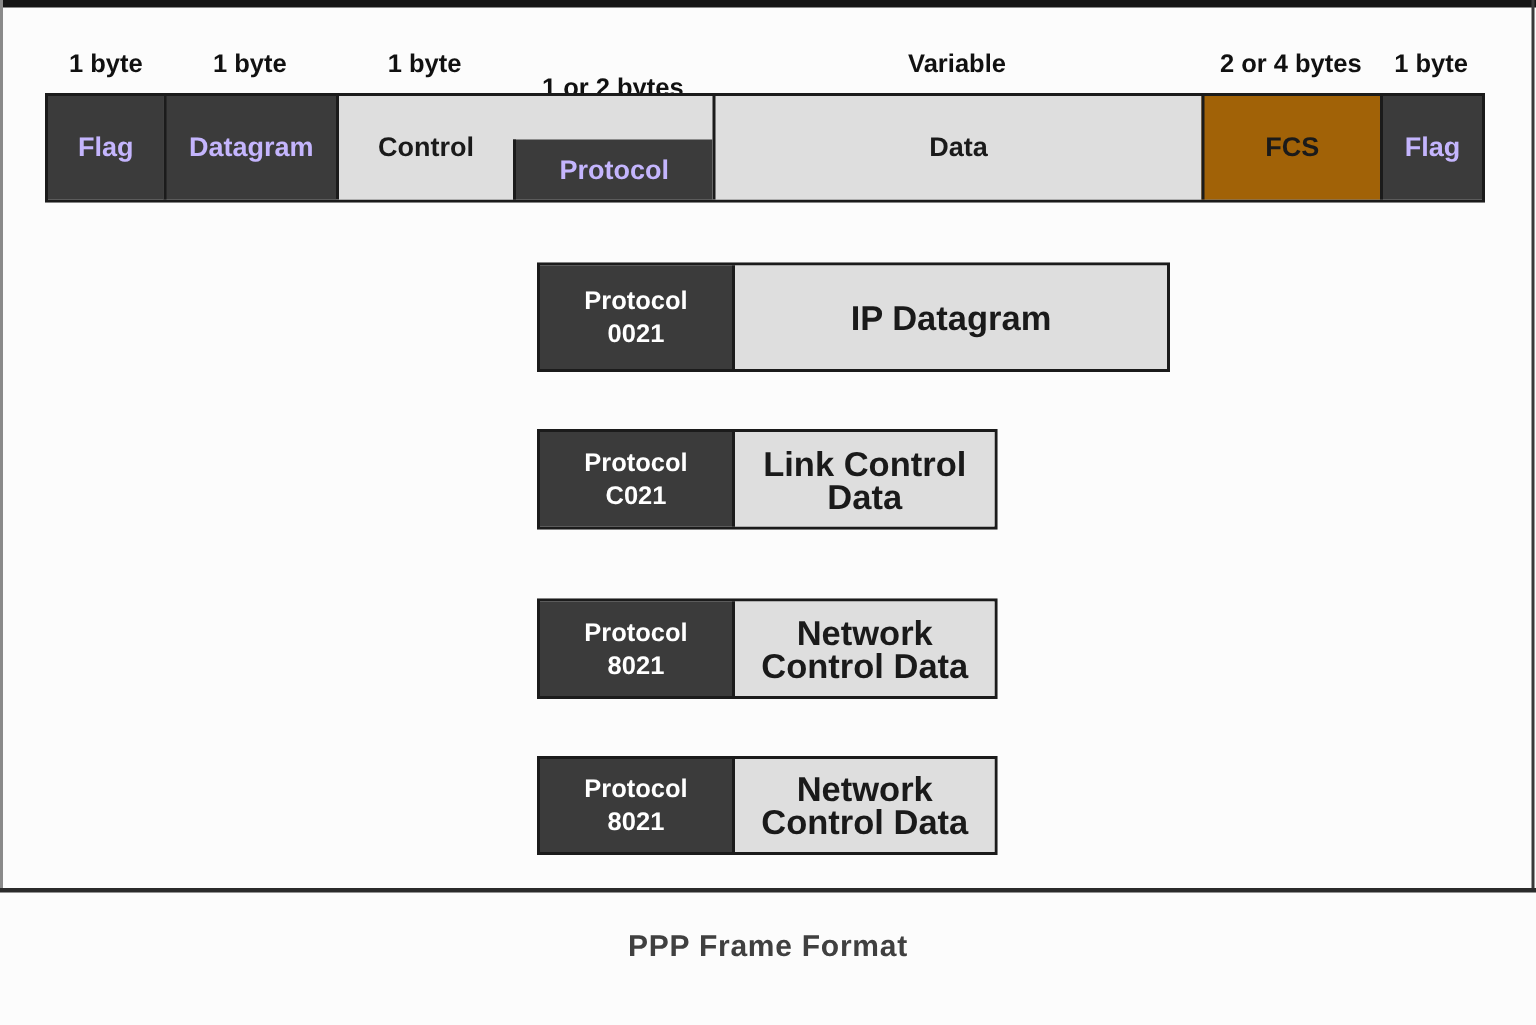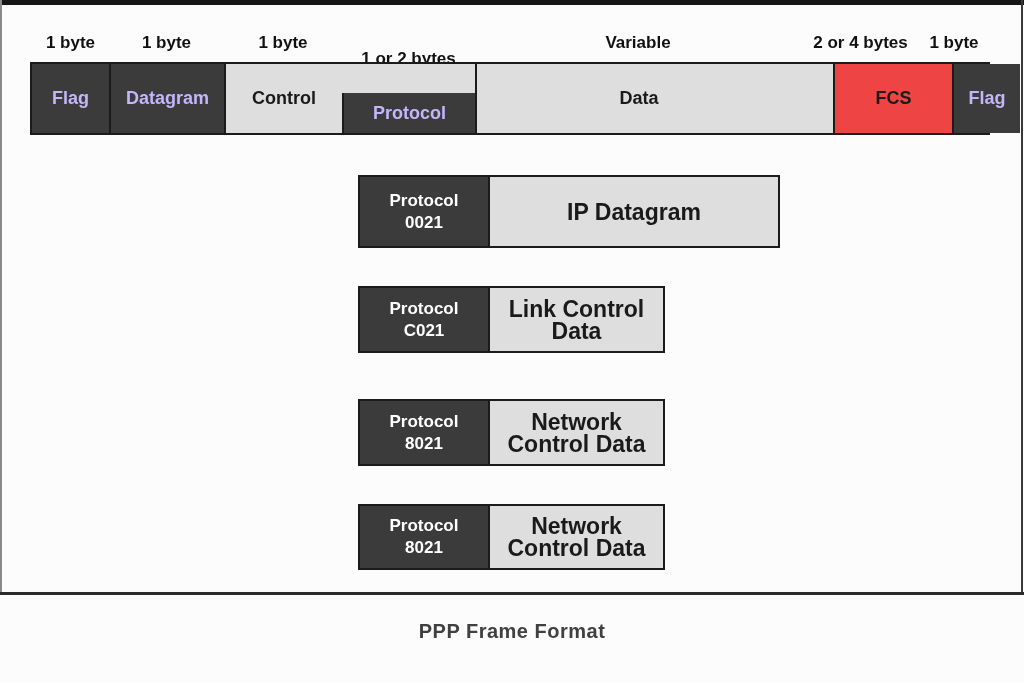--- a/index.html
+++ b/index.html
@@ -35,21 +35,21 @@
     display: flex; border: 2px solid #1b1b1b; background: #dedede;
   }
   .cell {
     display: flex; align-items: center; justify-content: center;
     font-size: 18px; font-weight: bold;
     border-left: 2px solid #1b1b1b;
   }
   .cell:first-child { border-left: none; }
   .cell.dark  { background: #3b3b3b; color: #c4b5fd; }
   .cell.light { background: #dedede; color: #1a1a1a; }
-  .cell.mid   { background: #ef4444; color: #1a1a1a; margin-left: 32px; }
+  .cell.mid   { background: #a16207; color: #1a1a1a; }
 
   
   .w0 { flex: 0 0 77px; }
   .w1 { flex: 0 0 115px; }
   .w2 { flex: 0 0 118px; }
   .w3 { flex: 0 0 133px; margin-top: 29px; }
   .w4 { flex: 0 0 326px; }
   .w5 { flex: 0 0 119px; }
   .w6 { flex: 0 0 68px; }
 

